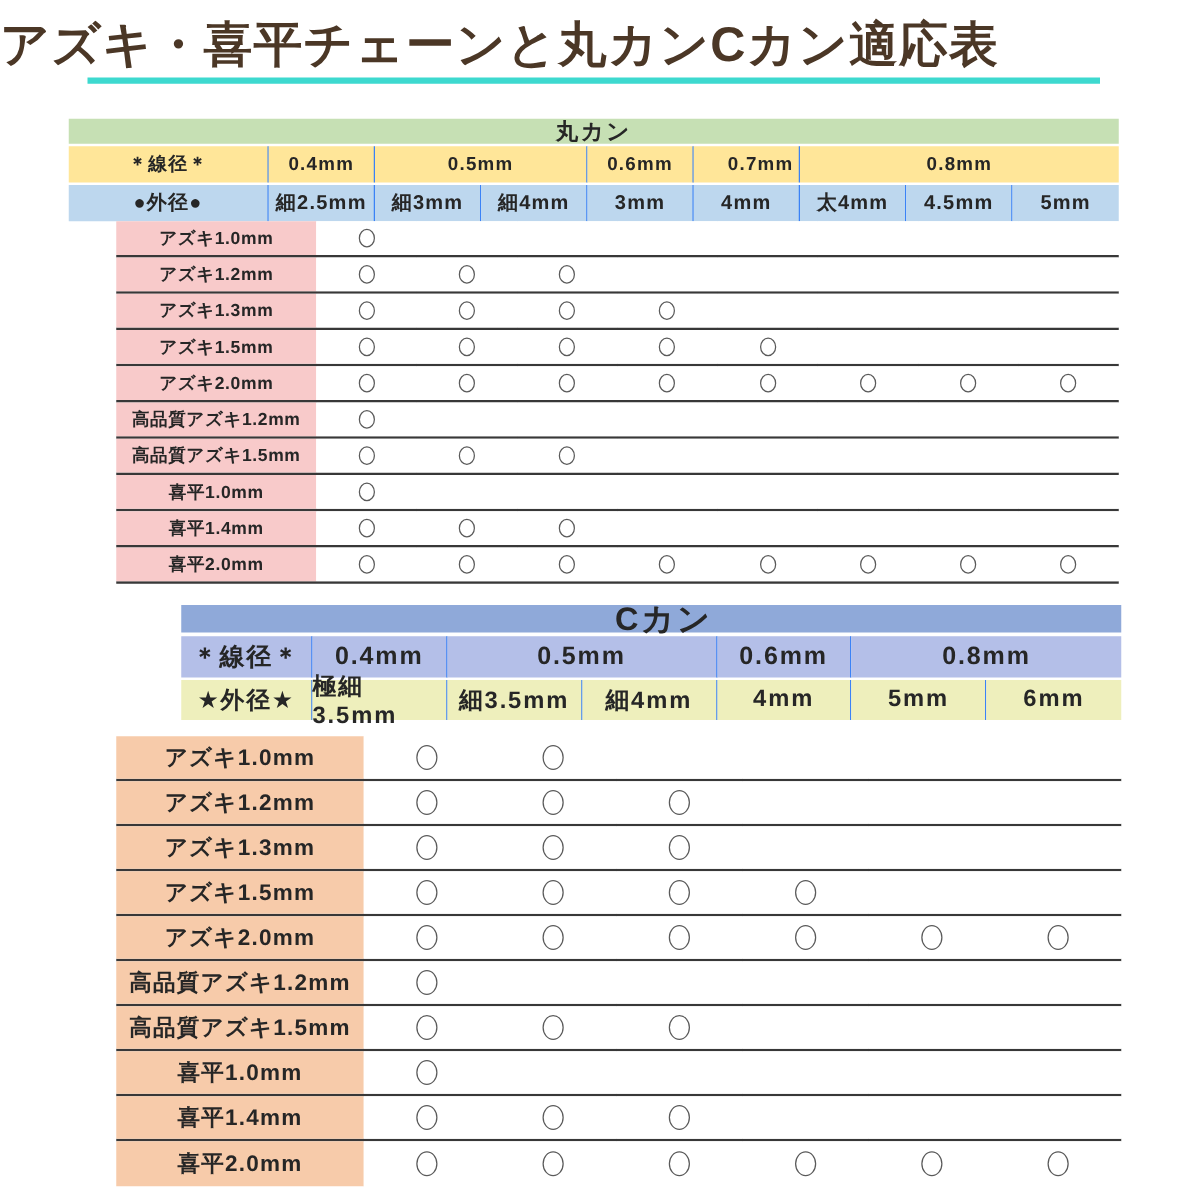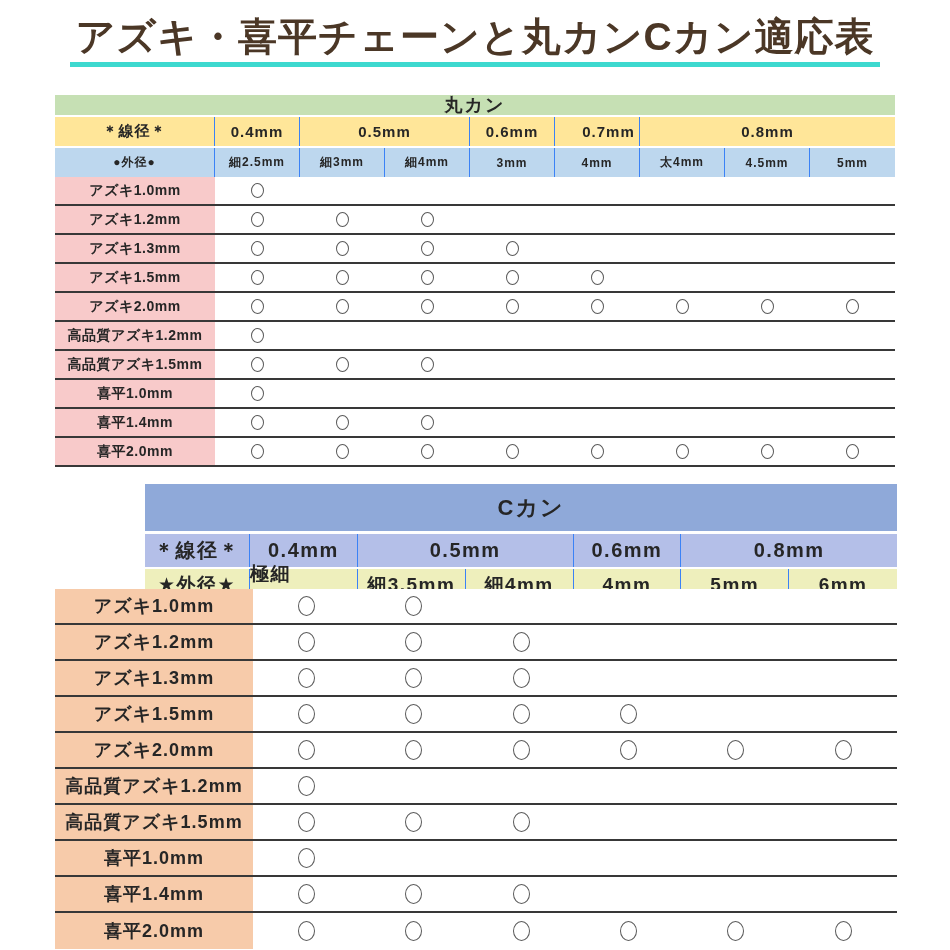--- a/index.html
+++ b/index.html
@@ -5,66 +5,66 @@
   * { margin: 0; padding: 0; box-sizing: border-box; }
   html, body { width: 950px; height: 950px; background: #ffffff; overflow: hidden; }
   body {
     position: relative;
     font-family: "Liberation Sans", "DejaVu Sans", sans-serif;
     font-weight: bold;
     color: #262626;
   }
 
   
-  .title-wrap { position: absolute; top: 13px; left: 0; width: 100%; text-align: center; }
+  .title-wrap { position: absolute; top: 13px; left: 0; width: 100%; }
   .page-title {
     font-size: 39px;
     line-height: 1.22;
     color: var(--title-text, #4B3726);
     letter-spacing: 1px;
     white-space: nowrap;
   }
   .title-underline {
     width: 810px; height: 5px;
     background: var(--underline, #3DD9CF);
     margin: 1px auto 0 auto;
   }
 
   
   .cell { display: flex; align-items: center; justify-content: center; }
   .head-grid { display: grid; }
   .head-cell { border-right: 1px solid #3b82f6; }
   .head-cell:last-child { border-right: none; }
   .tbl-title { display: flex; align-items: center; justify-content: center; }
-  .d-row { display: grid; border-bottom: 2px solid var(--grid-line, #383838); }
+  .d-row { display: grid; border-bottom: 2px solid var(--grid-line, #383838); margin-left: 38px; }
   .d-label { display: flex; align-items: center; justify-content: center; }
   .d-cell { display: flex; align-items: center; justify-content: center; background: #ffffff; }
   .mark { display: inline-block; border: 1.6px solid var(--mark-stroke, #5a5a5a); border-radius: 50%; background: transparent; }
 
   
   .maru { position: absolute; left: 55px; top: 95px; width: 840px; }
   .maru .tbl-title {
     height: 20px; margin-bottom: 2px;
     background: var(--maru-header-bg, #C6E0B4);
     font-size: 18px; letter-spacing: 2px;
   }
   .maru-cols { grid-template-columns: 160px repeat(8, 1fr); }
   .maru .wire-row { margin-bottom: 2px; }
   .maru .wire-row .cell { height: 29px; background: var(--maru-wire-bg, #FFE699); font-size: 15px; letter-spacing: 1px; }
-  .maru .outer-row .cell { height: 29px; background: var(--maru-outer-bg, #BDD7EE); font-size: 12px; letter-spacing: 1px; }
+  .maru .outer-row .cell { height: 29px; background: var(--maru-outer-bg, #BDD7EE); font-size: 16px; letter-spacing: 1px; }
   .maru .d-row { grid-template-columns: 160px repeat(8, 1fr); height: 29px; }
   .maru .d-label { background: var(--maru-label-bg, #F8CACA); font-size: 14px; letter-spacing: 0.5px; }
   .maru .mark { width: 13px; height: 15px; }
 
   
   .ckan-head { position: absolute; left: 145px; top: 484px; width: 752px; }
   .ckan-head .tbl-title {
-    height: 47px; margin-bottom: 3px;
+    height: 22px; margin-bottom: 3px;
     background: var(--c-header-bg, #8FA9D9);
-    font-size: 22px; letter-spacing: 2px; padding-left: 20px;
+    font-size: 26px; letter-spacing: 2px; padding-left: 20px;
   }
   .ckan-cols { grid-template-columns: 105px repeat(6, 1fr); }
   .ckan-head .wire-row { margin-bottom: 2px; }
   .ckan-head .wire-row .cell { height: 33px; background: var(--c-wire-bg, #B4BFE8); font-size: 20px; letter-spacing: 1.5px; }
   .ckan-head .outer-row .cell { height: 32px; background: var(--c-outer-bg, #EEEFBC); font-size: 19px; letter-spacing: 1.5px; }
 
   
   .ckan-rows { position: absolute; left: 55px; top: 589px; width: 842px; }
   .ckan-rows .d-row { grid-template-columns: 198px repeat(6, 1fr); height: 36px; }
   .ckan-rows .d-row:last-child { border-bottom: none; }

